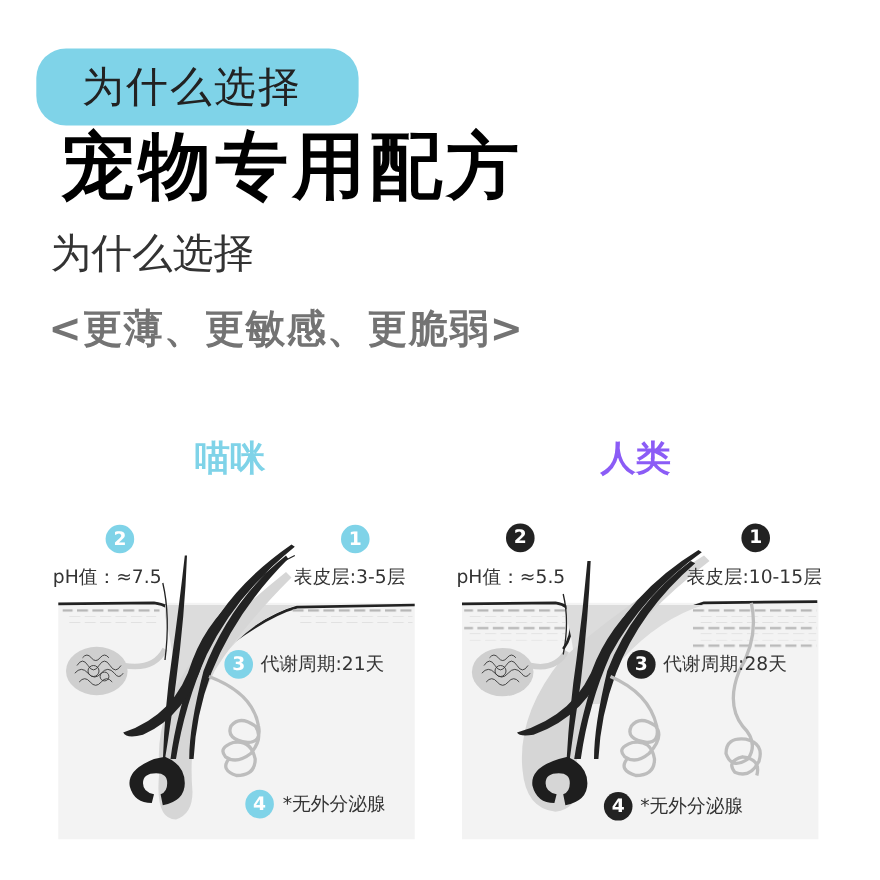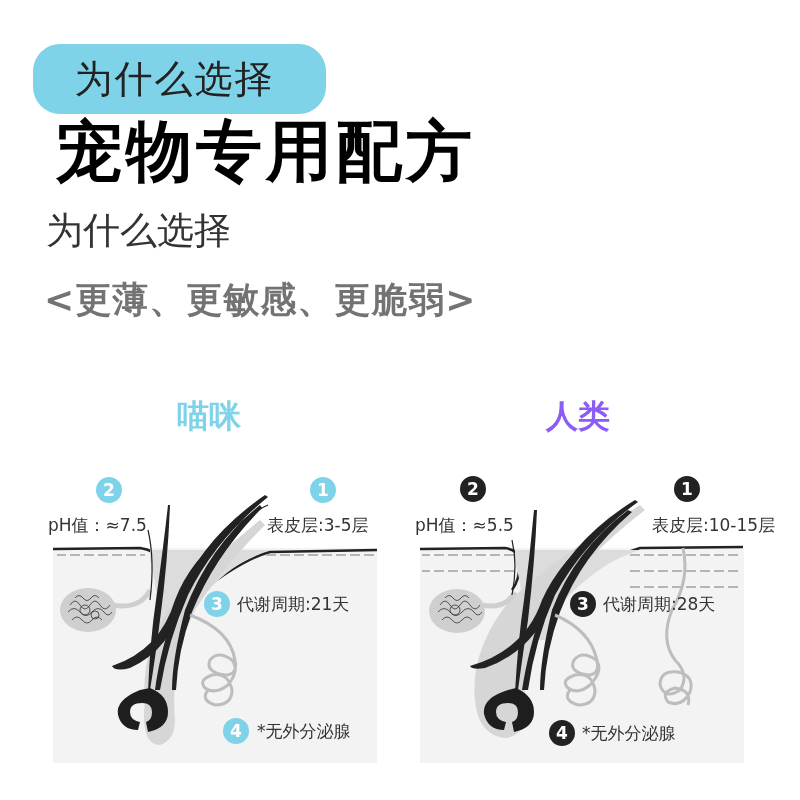--- a/index.html
+++ b/index.html
@@ -156,17 +156,17 @@
 <div class="badge" style="left:310px;top:477px;background:#7fd3e8">1</div>
 <div class="label" style="left:267px;top:514px">表皮层:3-5层</div>
 <div class="badge" style="left:204px;top:591px;background:#7fd3e8">3</div>
 <div class="label" style="left:237px;top:593px">代谢周期:21天</div>
 <div class="badge" style="left:223px;top:718px;background:#7fd3e8">4</div>
 <div class="label" style="left:257px;top:720px">*无外分泌腺</div>
 
 <div class="badge" style="left:460px;top:476px;background:#222">2</div>
 <div class="label" style="left:415px;top:514px">pH值：≈5.5</div>
 <div class="badge" style="left:674px;top:476px;background:#222">1</div>
-<div class="label" style="left:652px;top:514px">表皮层:10-15层</div>
+<div class="label" style="left:624px;top:514px">表皮层:10-15层</div>
 <div class="badge" style="left:570px;top:591px;background:#222">3</div>
 <div class="label" style="left:603px;top:593px">代谢周期:28天</div>
 <div class="badge" style="left:549px;top:720px;background:#222">4</div>
 <div class="label" style="left:582px;top:722px">*无外分泌腺</div>
 
 </body></html>

